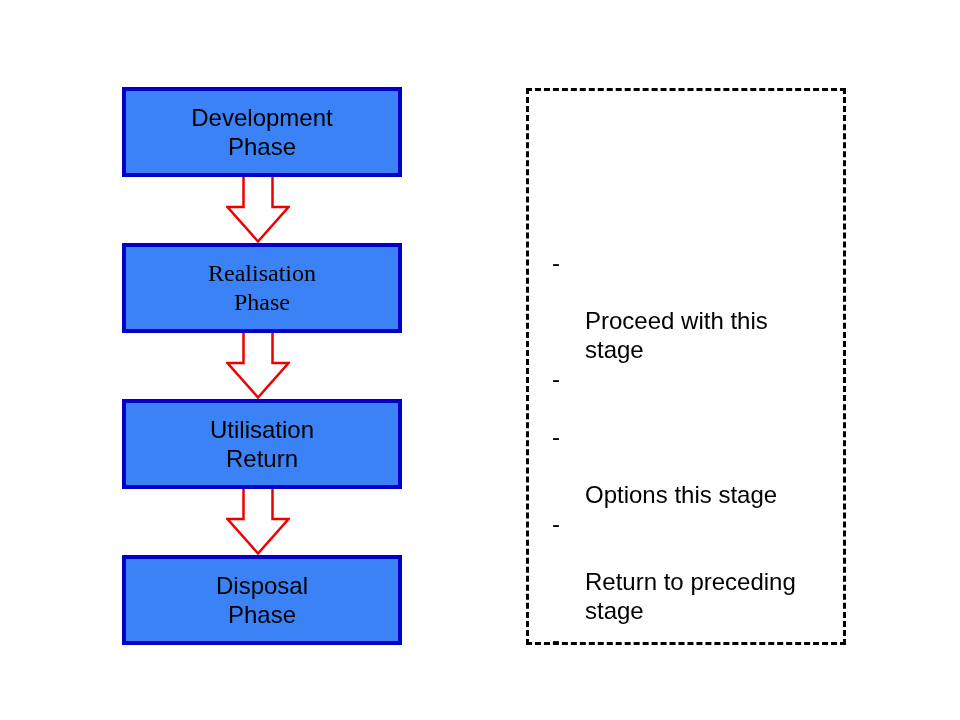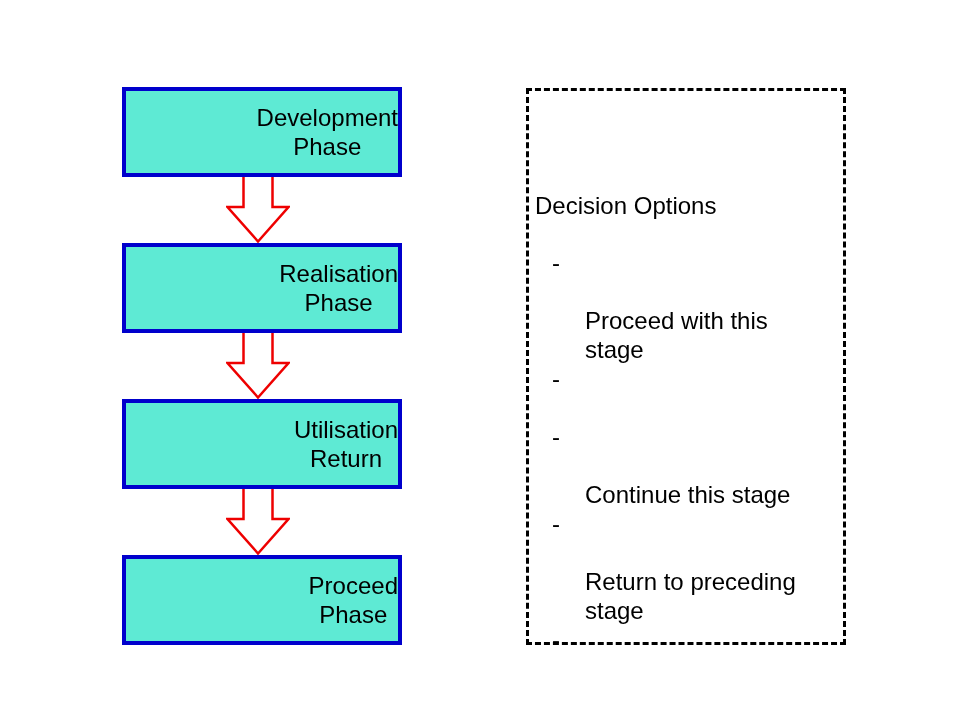--- a/index.html
+++ b/index.html
@@ -14,31 +14,31 @@
   }
 
   
   .phase-box {
     position: absolute;
     left: 122px;
     width: 280px;
     height: 90px;
     box-sizing: border-box;
     border: 4px solid #0000cc;
-    background: #5eead4;
+    background: #3b82f6;
     display: flex;
     align-items: center;
-    justify-content: flex-end;
+    justify-content: center;
     text-align: center;
     font-size: 24px;
     line-height: 29px;
     white-space: pre-line;
   }
   .b1 { top: 87px; }
-  .b2 { top: 243px; }
+  .b2 { top: 243px; font-family: Liberation Serif, serif; }
   .b3 { top: 399px; }
   .b4 { top: 555px; }
 
   
   .arrow {
     position: absolute;
     left: 226px;
     width: 64px;
     height: 66px;
   }
@@ -119,38 +119,37 @@
   <div class="phase-box b3">
     <span>Utilisation
 Return</span>
   </div>
 
   <svg class="arrow a3" viewBox="0 0 64 66" xmlns="http://www.w3.org/2000/svg">
     <path d="M17.5,0 V30 H1.5 L32,64.5 L62.5,30 H46.5 V0"></path>
   </svg>
 
   <div class="phase-box b4">
-    <span>Proceed
+    <span>Disposal
 Phase</span>
   </div>
 
   <div class="panel">
-    <div class="panel-title">Decision Options</div>
     <ul class="options">
       <li>
         <span class="bullet">-</span>
         <span>Proceed with this
 stage</span>
       </li>
       <li>
         <span class="bullet">-</span>
       </li>
       <li>
         <span class="bullet">-</span>
-        <span>Continue this stage</span>
+        <span>Options this stage</span>
       </li>
       <li>
         <span class="bullet">-</span>
         <span>Return to preceding
 stage</span>
       </li>
       <li>
         <span class="bullet">-</span>
         
       </li>

